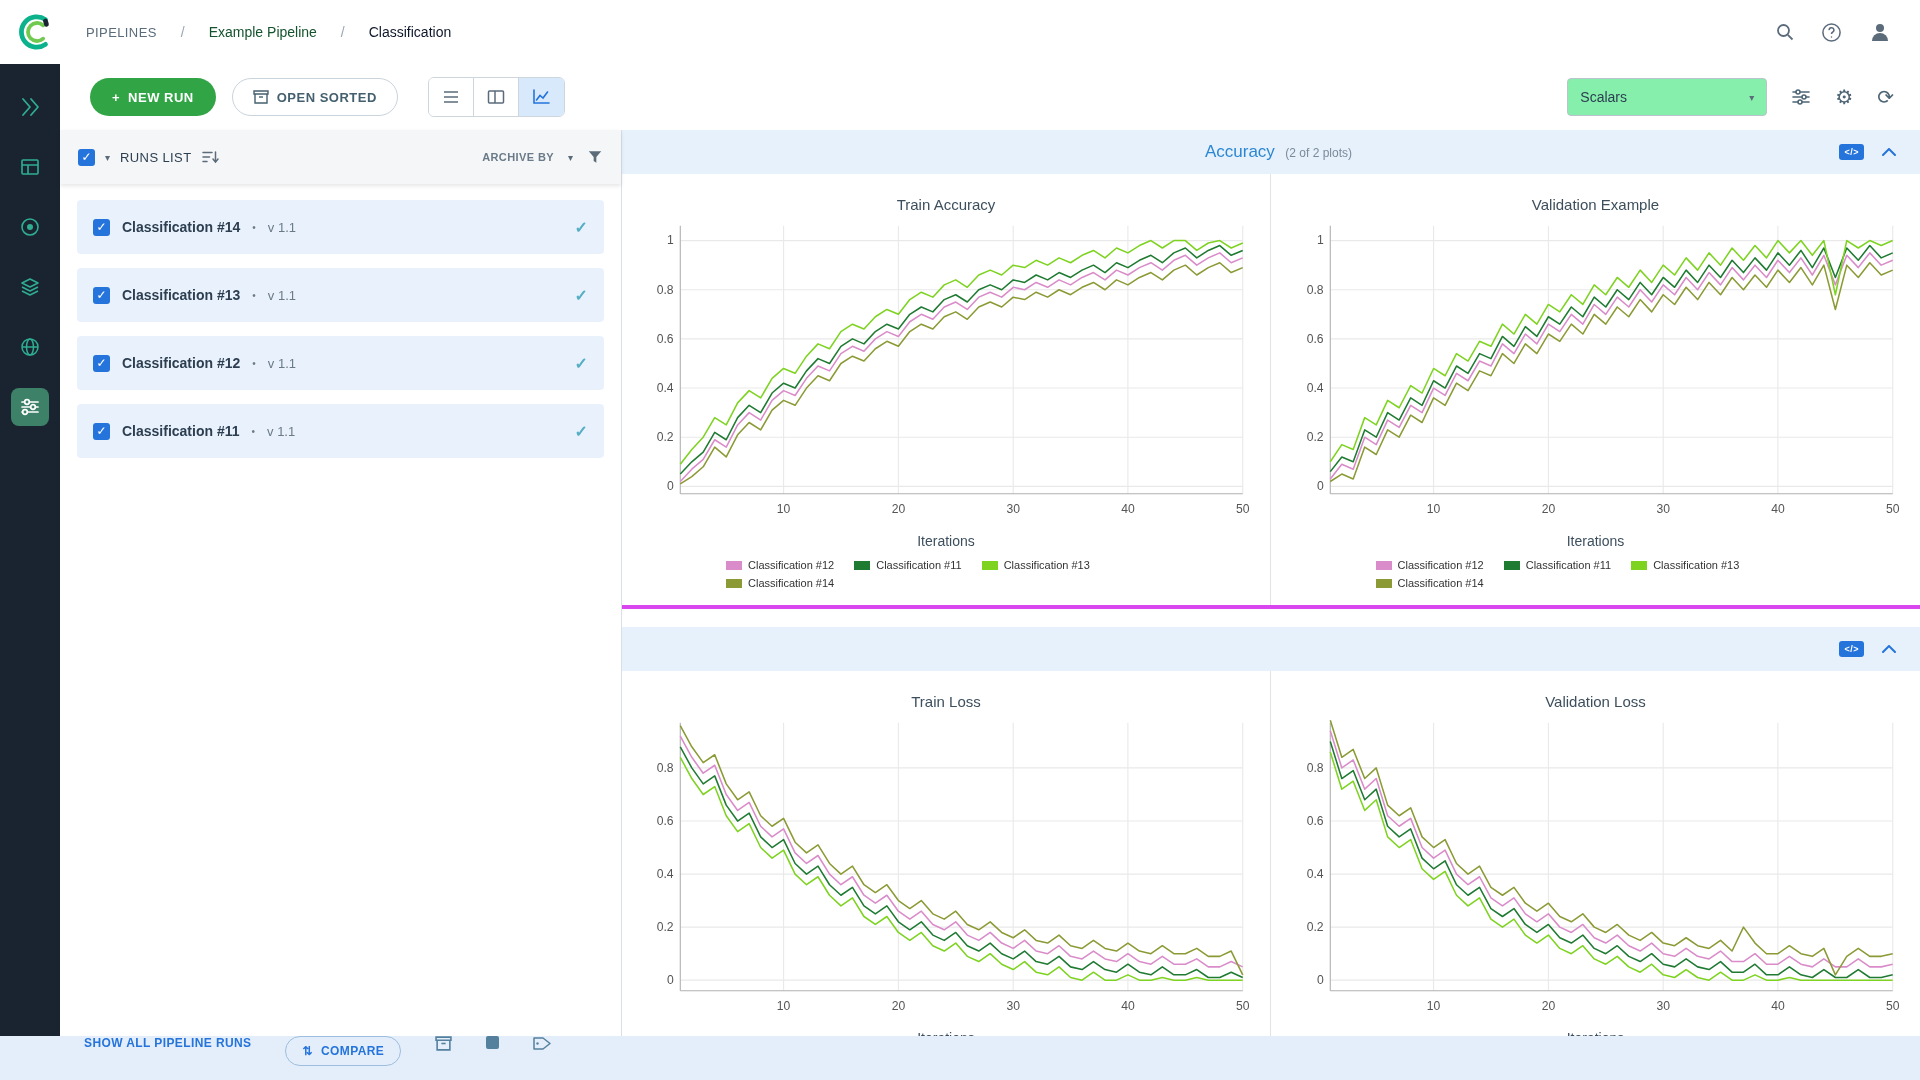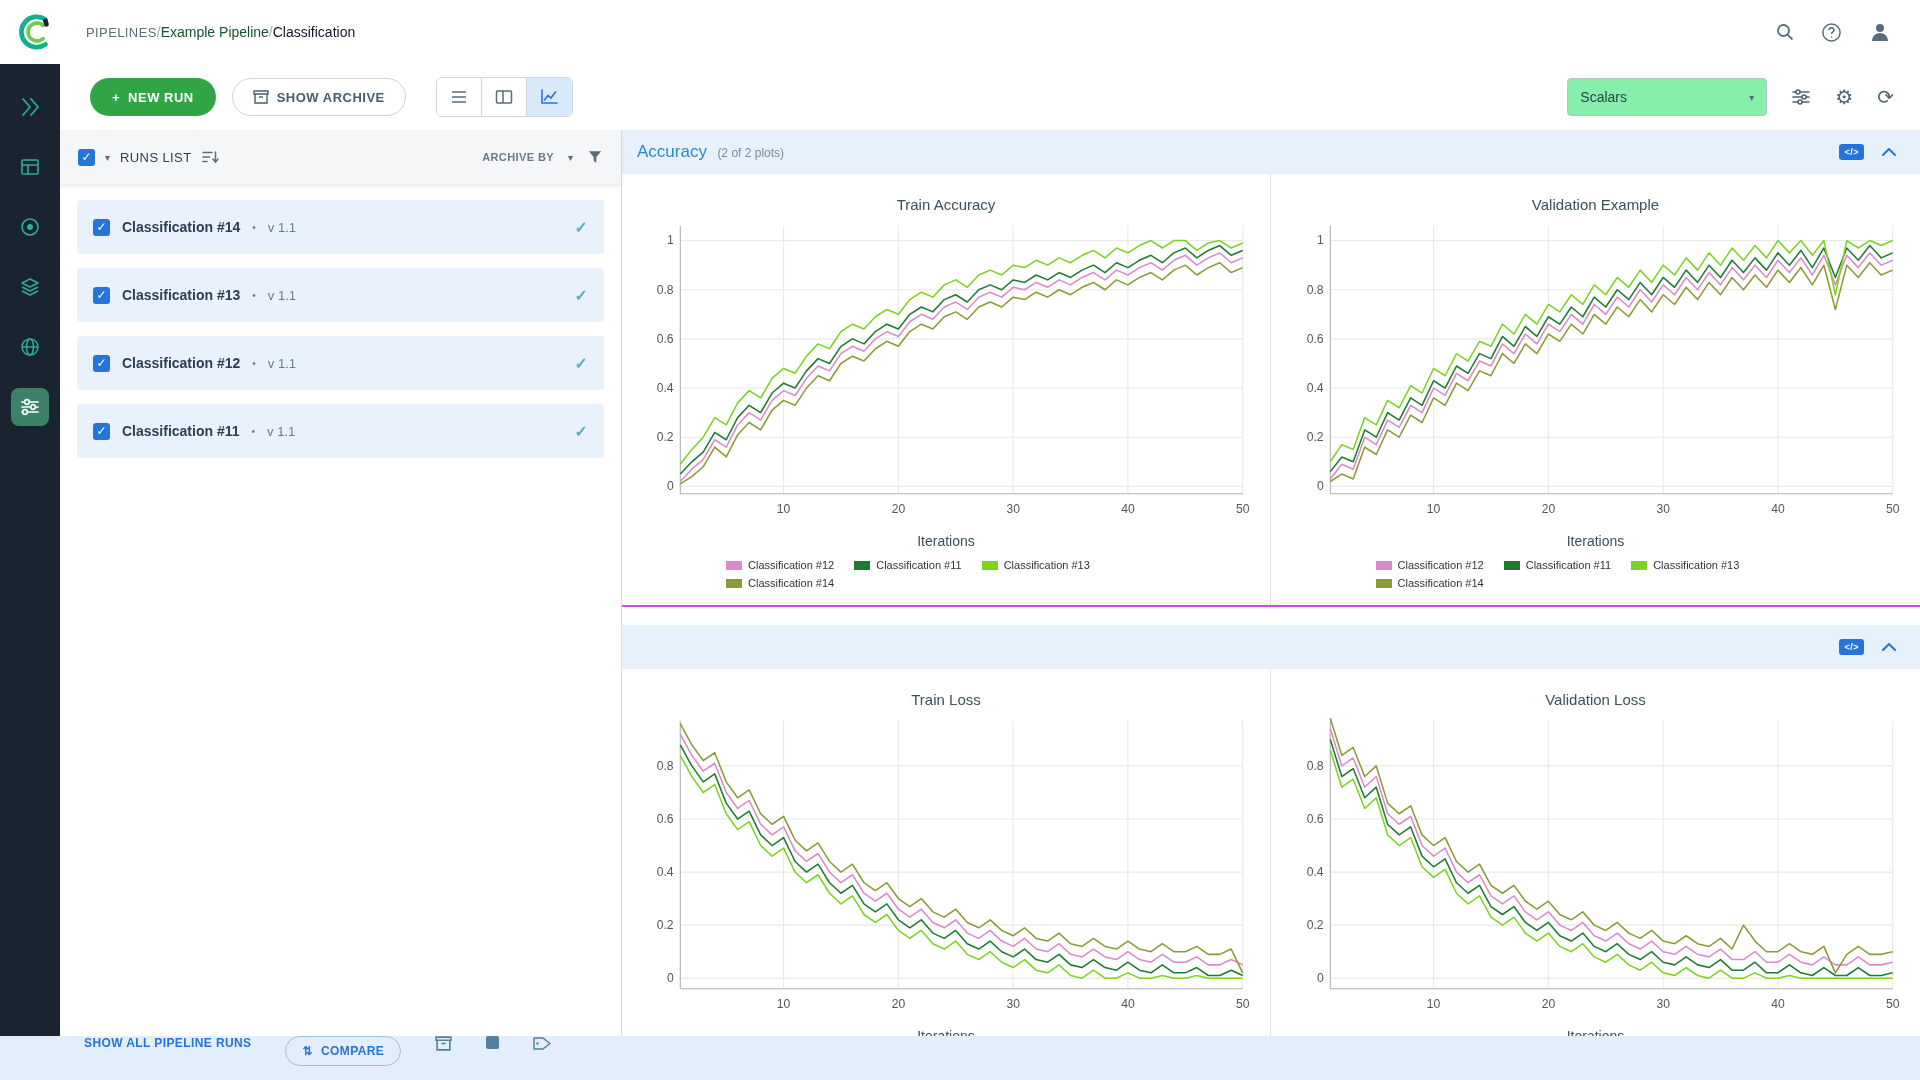--- a/index.html
+++ b/index.html
@@ -5,21 +5,21 @@
   * { margin:0; padding:0; box-sizing:border-box; }
   html,body { width:1920px; height:1080px; overflow:hidden; background:#fff;
     font-family:"Liberation Sans", sans-serif; color:#2c3e50; }
 
   .app { display:flex; flex-direction:column; height:1080px; }
 
   
   .top-header { height:64px; background:#fff; display:flex; align-items:center;
     padding:0 28px 0 12px; flex:0 0 auto; }
   .logo-wrap { width:48px; display:flex; justify-content:center; cursor:pointer; }
-  .breadcrumb { display:flex; align-items:center; gap:0; margin-left:26px; font-size:14px; }
+  .breadcrumb { display:flex; align-items:center; gap:24px; margin-left:26px; font-size:14px; }
   .crumb-root { color:#5a6b7a; letter-spacing:.4px; font-size:13px; }
   .crumb-sep { color:#9aa7b2; }
   .crumb-mid { color:#14532d; }
   .crumb-page { color:#0f172a; }
   .header-right { margin-left:auto; display:flex; align-items:center; gap:26px; }
   .hicon { color:#5b6b7a; cursor:pointer; display:flex; align-items:center; }
 
   
   .middle { flex:1; display:flex; min-height:0; }
 
@@ -71,29 +71,29 @@
     display:flex; align-items:center; justify-content:center; font-size:12px; cursor:pointer; flex:0 0 auto; }
   .run-name { font-size:14px; font-weight:bold; color:#2c3e50; }
   .run-dot { font-size:10px; color:#6b7a88; }
   .run-version { font-size:13px; color:#6b7a88; }
   .run-check { margin-left:auto; color:#55aec5; font-size:16px; font-weight:bold; }
 
   
   .plots-panel { flex:1; min-width:0; overflow:hidden; background:#fff; display:flex; flex-direction:column; }
   .section-header { height:44px; background:#e7f1fc; display:flex; align-items:center;
     padding:0 24px; position:relative; flex:0 0 auto; }
-  .section-title-wrap { position:absolute; left:15px; right:0; text-align:left; }
+  .section-title-wrap { position:absolute; left:15px; right:0; text-align:center; }
   .section-title { color:#2b87d3; font-size:17px; }
   .section-count { color:#7a8a99; font-size:12px; margin-left:6px; }
   .section-icons { margin-left:auto; display:flex; align-items:center; gap:18px; z-index:1; }
   .code-chip { background:#2574db; color:#fff; font-size:9px; font-weight:bold; border-radius:3px;
     padding:3px 5px; cursor:pointer; letter-spacing:.5px; }
   .chev-up { color:#2574db; cursor:pointer; display:flex; }
 
-  .charts-row { display:flex; border-bottom:2px solid #d946ef; }
+  .charts-row { display:flex; border-bottom:4px solid #d946ef; }
   .chart-box { width:50%; padding:22px 0 16px 0; display:flex; flex-direction:column; align-items:center; }
   .chart-box:first-child { border-right:1px solid #e3e3e3; }
   .chart-title { font-size:15px; color:#3d4f5d; margin-bottom:4px; }
   .chart-xlabel { font-size:14px; color:#3d4f5d; margin-top:2px; }
   .chart-legend { width:440px; display:flex; flex-wrap:wrap; gap:6px 20px; margin-top:10px; }
   .legend-item { display:inline-flex; align-items:center; gap:6px; cursor:pointer; }
   .legend-swatch { width:16px; height:9px; display:inline-block; }
   .legend-label { font-size:11px; color:#333; }
   .section-gap { height:18px; flex:0 0 auto; }
 
@@ -207,21 +207,21 @@
         <button class="btn-new-run">
           <span>+</span>
           <span>NEW RUN</span>
         </button>
         <button class="btn-archive">
           <svg width="16" height="14" viewBox="0 0 16 14" fill="none" stroke="currentColor" stroke-width="1.4">
             <path d="M1 1h14v3H1z"></path>
               <path d="M2 4v9h12V4"></path>
               <path d="M6 7h4"></path>
           </svg>
-          <span>SHOW ARCHIVE</span>
+          <span>OPEN SORTED</span>
         </button>
         <div class="seg-group">
           <div class="seg-btn">
             <svg width="18" height="16" viewBox="0 0 18 16" fill="none" stroke="#5b6b7a" stroke-width="1.6">
               <path d="M2 3h14M2 8h14M2 13h14"></path>
             </svg>
           </div>
           <div class="seg-btn">
             <svg width="18" height="16" viewBox="0 0 18 16" fill="none" stroke="#5b6b7a" stroke-width="1.5">
               <rect x="1.5" y="2" width="15" height="12" rx="1"></rect>

